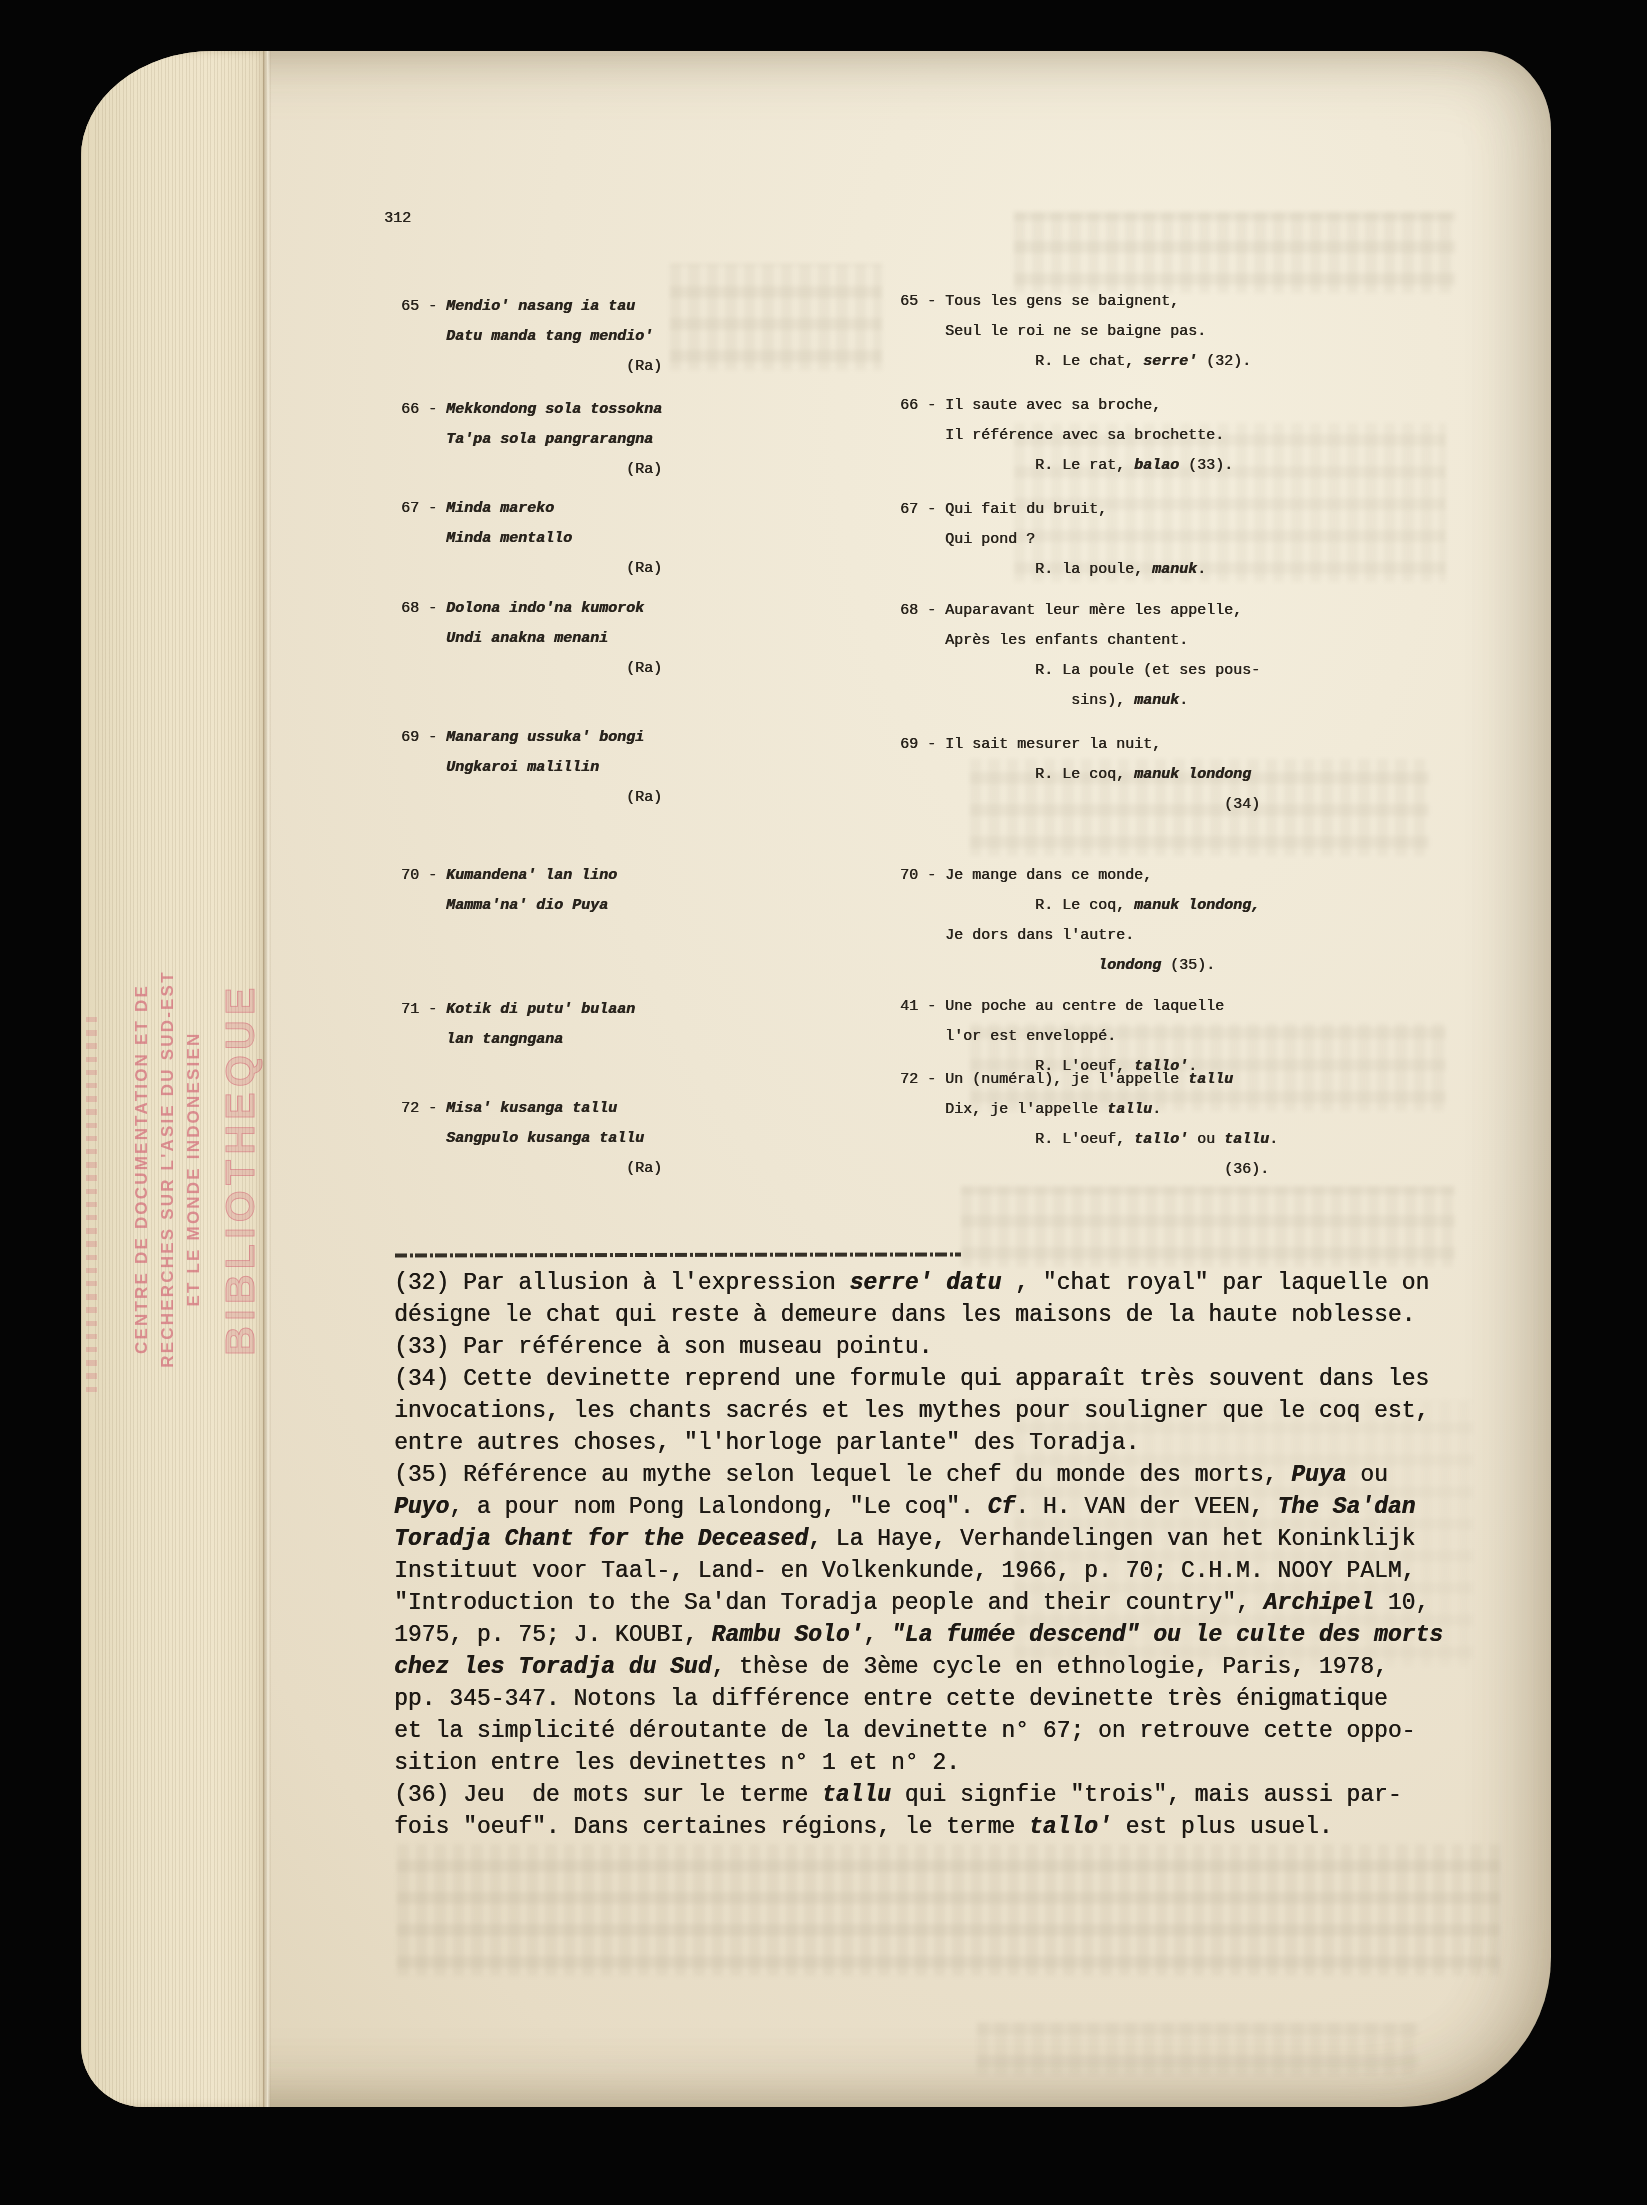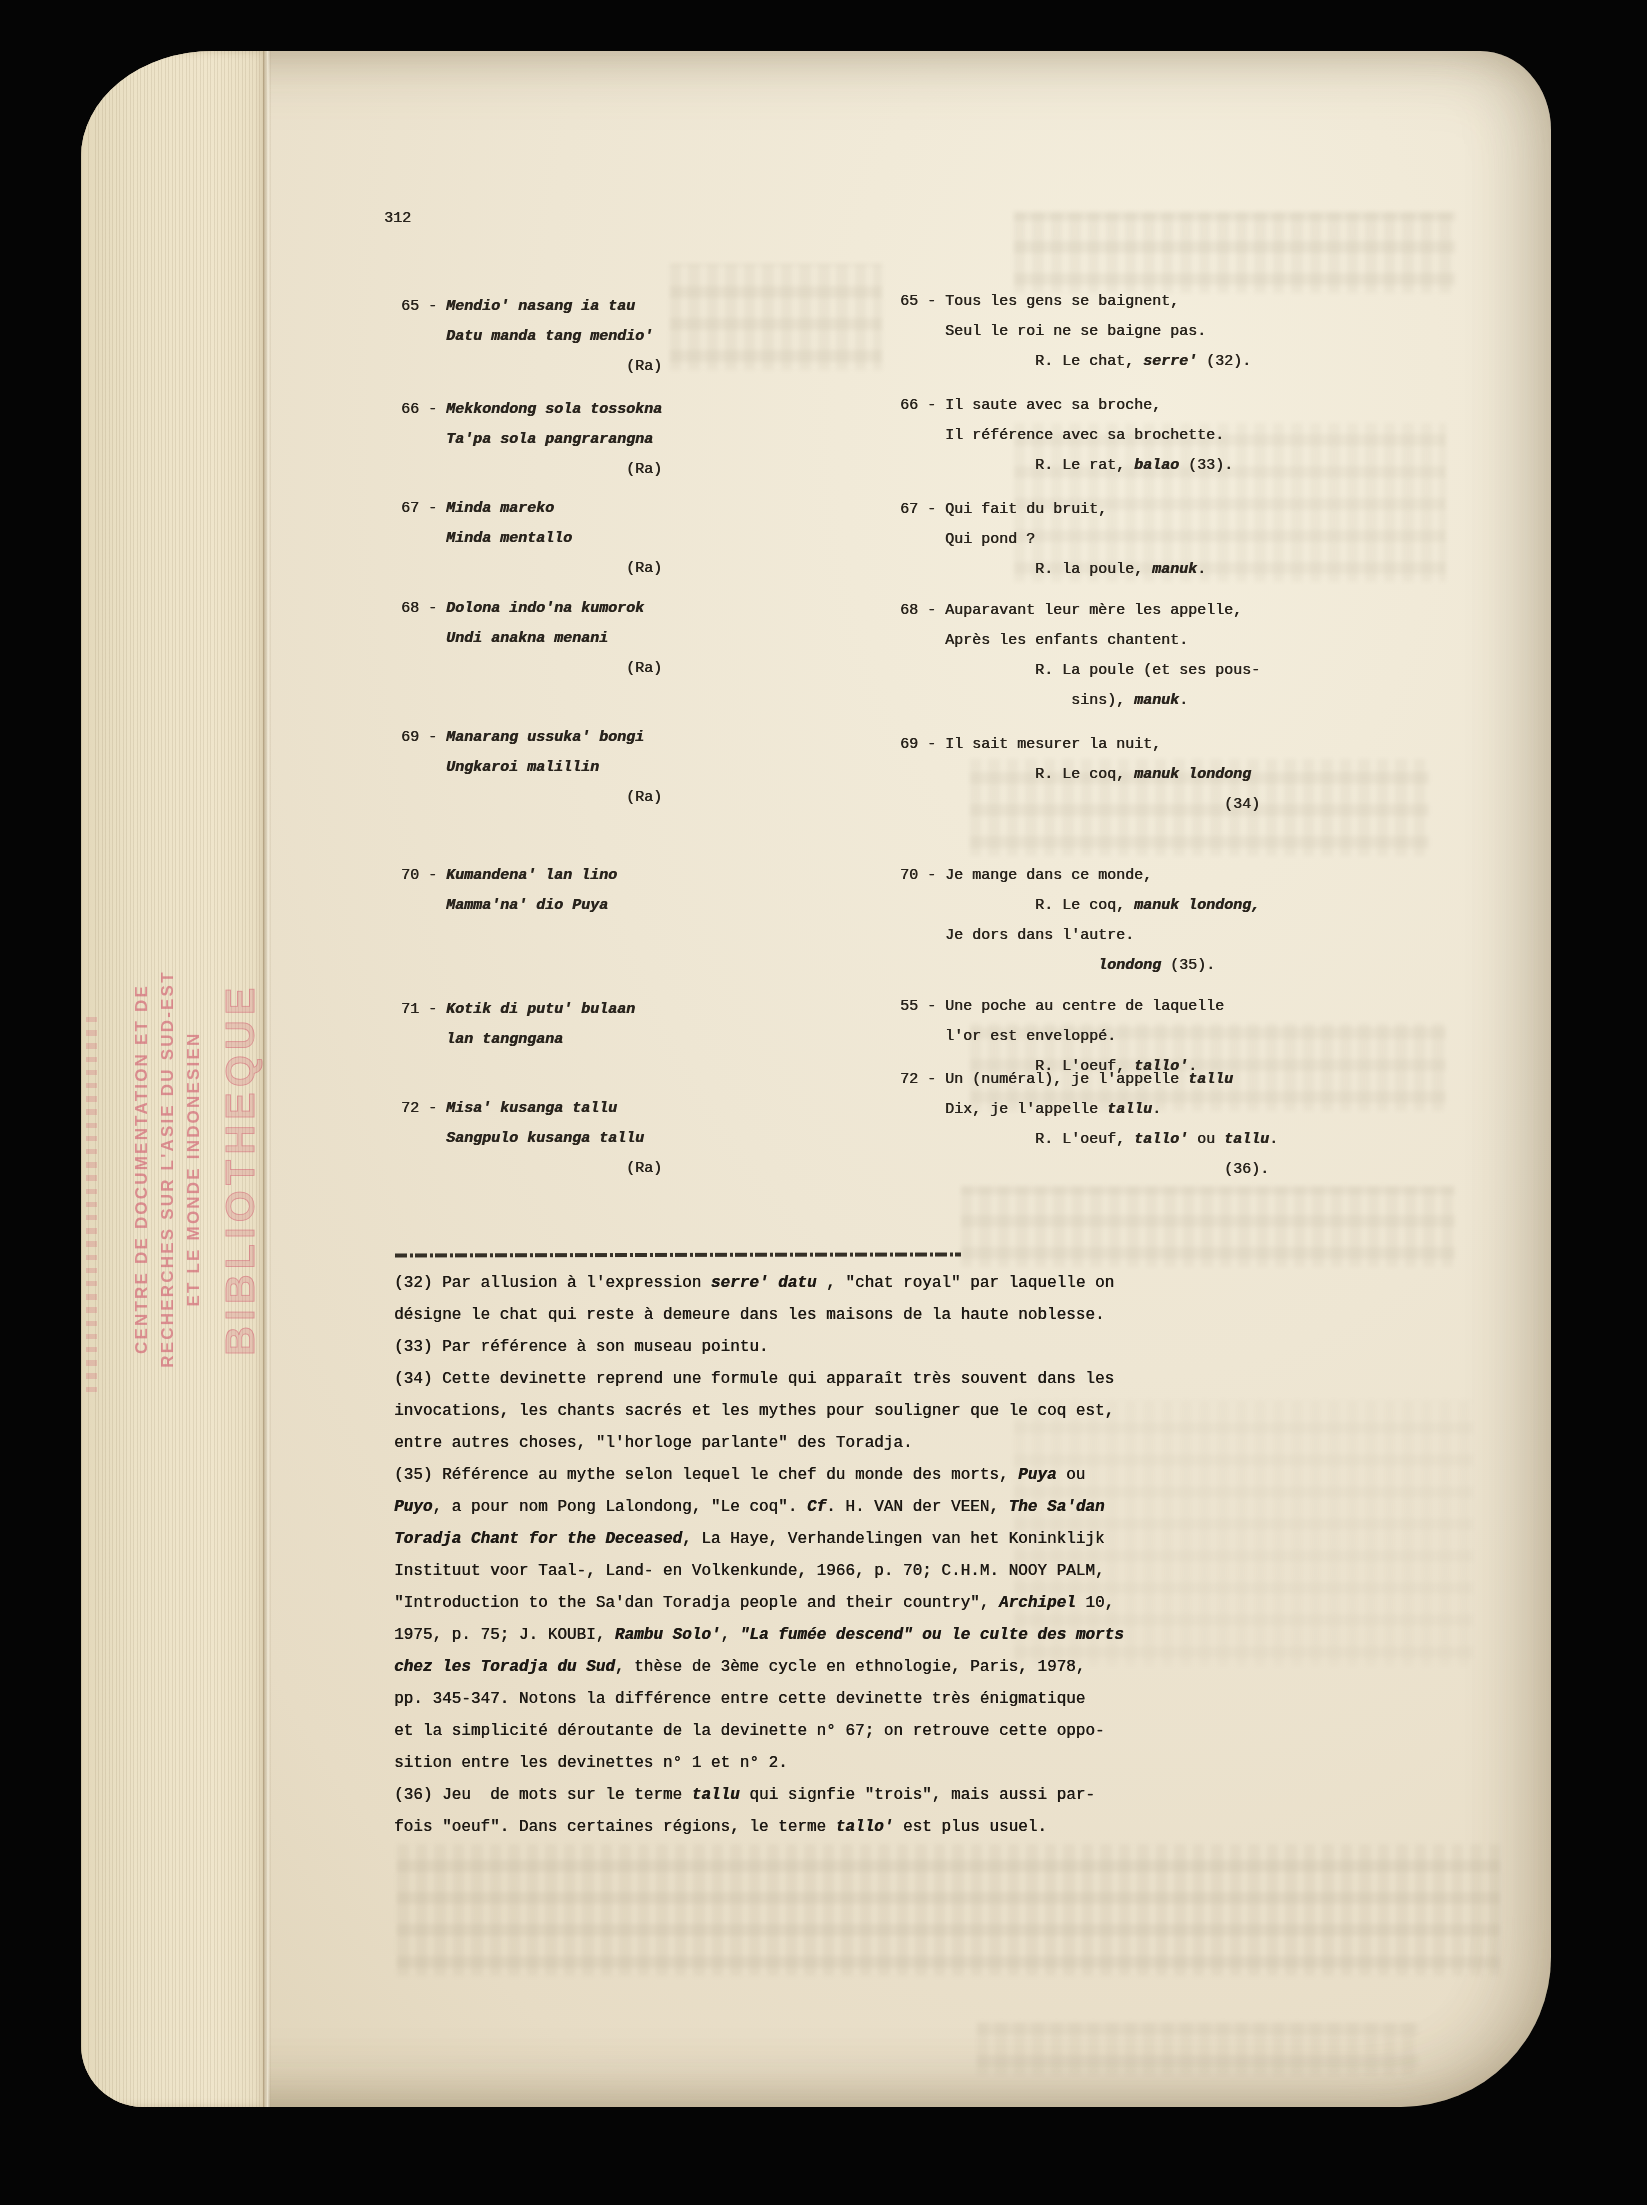--- a/index.html
+++ b/index.html
@@ -33,21 +33,21 @@
   .L65{top:241px}.L66{top:344px}.L67{top:443px}.L68{top:543px}
   .L69{top:672px}.L70{top:810px}.L71{top:944px}.L72{top:1043px}
   .R65{top:236px}.R66{top:340px}.R67{top:444px}.R68{top:545px}
   .R69{top:679px}.R70{top:810px}.R71{top:941px}.R72{top:1014px}
   .entry > div{white-space:pre;}
   
   .rule{position:absolute;left:314px;top:1202px;width:566px;height:3.5px;
         background:repeating-linear-gradient(90deg,#353027 0 12.4px, rgba(53,48,39,0) 12.4px 15px,
                    #353027 15px 17.6px, rgba(53,48,39,0) 17.6px 20px);
         transform:rotate(-0.12deg);}
-  .footnotes{position:absolute;left:313px;top:1216px;color:#1d1914;font-size:16px;
+  .footnotes{position:absolute;left:313px;top:1216px;color:#1d1914;font-size:23px;
         line-height:32px;text-shadow:0.4px 0 0 currentColor;}
   .footnotes > div{white-space:pre;}
   
   .stamp-wrap{position:absolute;left:29px;top:902px;width:176px;height:432px;}
   .stamp{position:absolute;left:-128px;top:128px;width:432px;height:176px;
          transform:rotate(-90deg);display:flex;flex-direction:column;align-items:center;
          justify-content:center;gap:6.2px;color:#cf5168;opacity:.58;filter:blur(0.4px);
          font-family:"Liberation Sans",sans-serif;}
   .stamp-small{font-size:17px;font-weight:bold;letter-spacing:2.2px;white-space:nowrap;}
   .stamp-big{font-size:41px;font-weight:bold;letter-spacing:5.3px;margin-top:7px;
@@ -110,21 +110,21 @@
         <div class="entry tw lft L71"><div><span>71 - </span><span class="it">Kotik di putu' bulaan</span></div><div><span>     </span><span class="it">lan tangngana</span></div></div>
         <div class="entry tw lft L72"><div><span>72 - </span><span class="it">Misa' kusanga tallu</span></div><div><span>     </span><span class="it">Sangpulo kusanga tallu</span></div><div><span>                         (Ra)</span></div></div>
       </div>
     <div id="col-right">
         <div class="entry tw rgt R65"><div><span>65 - Tous les gens se baignent,</span></div><div><span>     Seul le roi ne se baigne pas.</span></div><div><span>               R. Le chat, </span><span class="it">serre'</span><span> (32).</span></div></div>
         <div class="entry tw rgt R66"><div><span>66 - Il saute avec sa broche,</span></div><div><span>     Il référence avec sa brochette.</span></div><div><span>               R. Le rat, </span><span class="it">balao</span><span> (33).</span></div></div>
         <div class="entry tw rgt R67"><div><span>67 - Qui fait du bruit,</span></div><div><span>     Qui pond ?</span></div><div><span>               R. la poule, </span><span class="it">manuk</span><span>.</span></div></div>
         <div class="entry tw rgt R68"><div><span>68 - Auparavant leur mère les appelle,</span></div><div><span>     Après les enfants chantent.</span></div><div><span>               R. La poule (et ses pous-</span></div><div><span>                   sins), </span><span class="it">manuk</span><span>.</span></div></div>
         <div class="entry tw rgt R69"><div><span>69 - Il sait mesurer la nuit,</span></div><div><span>               R. Le coq, </span><span class="it">manuk londong</span></div><div><span>                                    (34)</span></div></div>
         <div class="entry tw rgt R70"><div><span>70 - Je mange dans ce monde,</span></div><div><span>               R. Le coq, </span><span class="it">manuk londong,</span></div><div><span>     Je dors dans l'autre.</span></div><div><span>                      </span><span class="it">londong</span><span> (35).</span></div></div>
-        <div class="entry tw rgt R71"><div><span>55 - Une poche au centre de laquelle</span></div><div><span>     l'or est enveloppé.</span></div><div><span>               R. L'oeuf, </span><span class="it">tallo'</span><span>.</span></div></div>
+        <div class="entry tw rgt R71"><div><span>41 - Une poche au centre de laquelle</span></div><div><span>     l'or est enveloppé.</span></div><div><span>               R. L'oeuf, </span><span class="it">tallo'</span><span>.</span></div></div>
         <div class="entry tw rgt R72"><div><span>72 - Un (numéral), je l'appelle </span><span class="it">tallu</span></div><div><span>     Dix, je l'appelle </span><span class="it">tallu</span><span>.</span></div><div><span>               R. L'oeuf, </span><span class="it">tallo'</span><span> ou </span><span class="it">tallu</span><span>.</span></div><div><span>                                    (36).</span></div></div>
       </div>
 
     <div class="rule"></div>
     <div class="footnotes tw" style="position:absolute;" id="footnotes"><div><span>(32) Par allusion à l'expression </span><span class="it">serre' datu</span><span> , "chat royal" par laquelle on</span></div><div><span>désigne le chat qui reste à demeure dans les maisons de la haute noblesse.</span></div><div><span>(33) Par référence à son museau pointu.</span></div><div><span>(34) Cette devinette reprend une formule qui apparaît très souvent dans les</span></div><div><span>invocations, les chants sacrés et les mythes pour souligner que le coq est,</span></div><div><span>entre autres choses, "l'horloge parlante" des Toradja.</span></div><div><span>(35) Référence au mythe selon lequel le chef du monde des morts, </span><span class="it">Puya</span><span> ou</span></div><div><span class="it">Puyo</span><span>, a pour nom Pong Lalondong, "Le coq". </span><span class="it">Cf</span><span>. H. VAN der VEEN, </span><span class="it">The Sa'dan</span></div><div><span class="it">Toradja Chant for the Deceased</span><span>, La Haye, Verhandelingen van het Koninklijk</span></div><div><span>Instituut voor Taal-, Land- en Volkenkunde, 1966, p. 70; C.H.M. NOOY PALM,</span></div><div><span>"Introduction to the Sa'dan Toradja people and their country", </span><span class="it">Archipel</span><span> 10,</span></div><div><span>1975, p. 75; J. KOUBI, </span><span class="it">Rambu Solo'</span><span>, </span><span class="it">"La fumée descend" ou le culte des morts</span></div><div><span class="it">chez les Toradja du Sud</span><span>, thèse de 3ème cycle en ethnologie, Paris, 1978,</span></div><div><span>pp. 345-347. Notons la différence entre cette devinette très énigmatique</span></div><div><span>et la simplicité déroutante de la devinette n° 67; on retrouve cette oppo-</span></div><div><span>sition entre les devinettes n° 1 et n° 2.</span></div><div><span>(36) Jeu  de mots sur le terme </span><span class="it">tallu</span><span> qui signfie "trois", mais aussi par-</span></div><div><span>fois "oeuf". Dans certaines régions, le terme </span><span class="it">tallo'</span><span> est plus usuel.</span></div></div>
   </div>
 </div>
 
 
 </body></html>

